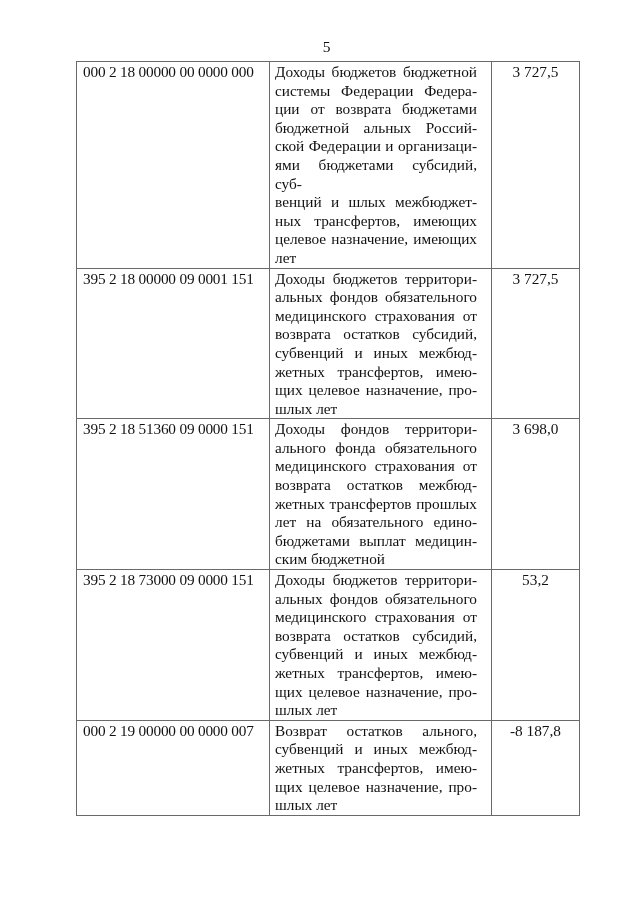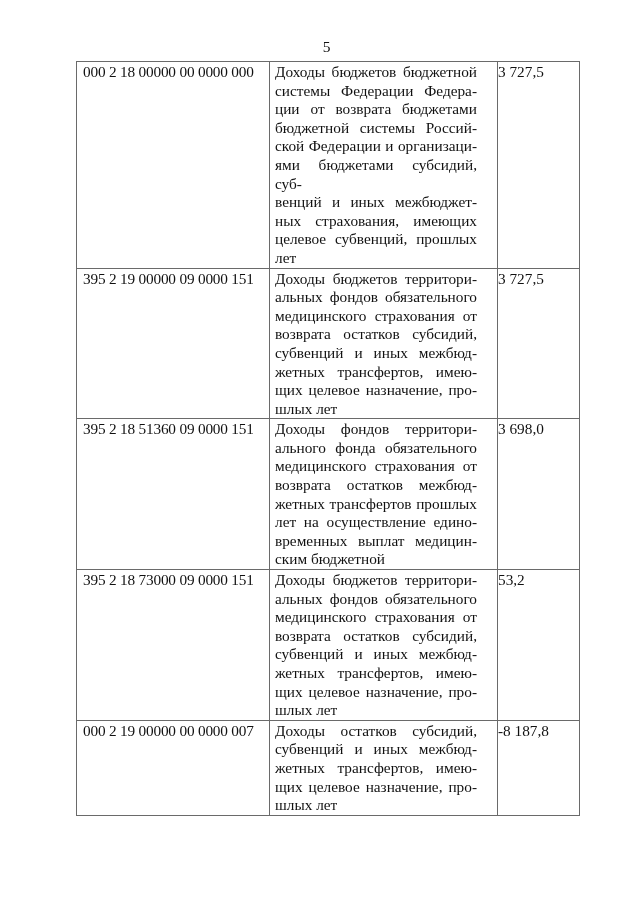--- a/index.html
+++ b/index.html
@@ -47,23 +47,24 @@
     letter-spacing: -0.2px;
     padding-top: 1px;
     margin-left: 30px;
   }
   table.budget td.desc {
     width: 202px;
     text-align: justify;
     hyphens: manual;
     padding-top: 1px;
     padding-left: 5px;
-    padding-right: 20px;
+    padding-right: 14px;
   }
   table.budget td.amount {
+    text-align: center;
     padding-top: 1px;
     padding-left: 0;
     padding-right: 0;
   }
   .desc-text span.ln {
     display: block;
     text-align: justify;
     text-align-last: justify;
   }
   .desc-text span.ln.end {
@@ -77,33 +78,33 @@
 
 <table class="budget">
   <tbody id="tbody">
     <tr>
       <td class="code">000 2 18 00000 00 0000 000</td>
       <td class="desc">
           <div class="desc-text">
             <span class="ln">Доходы бюджетов бюджетной</span>
             <span class="ln">системы Федерации Федера-</span>
             <span class="ln">ции от возврата бюджетами</span>
-            <span class="ln">бюджетной системы Россий-</span>
+            <span class="ln">бюджетной альных Россий-</span>
             <span class="ln">ской Федерации и организаци-</span>
             <span class="ln">ями бюджетами субсидий, суб-</span>
-            <span class="ln">венций и иных межбюджет-</span>
-            <span class="ln">ных страхования, имеющих</span>
-            <span class="ln">целевое субвенций, прошлых</span>
+            <span class="ln">венций и шлых межбюджет-</span>
+            <span class="ln">ных трансфертов, имеющих</span>
+            <span class="ln">целевое назначение, имеющих</span>
             <span class="ln end">лет</span>
           </div>
         </td>
       <td class="amount">3 727,5</td>
     </tr>
     <tr>
-      <td class="code">395 2 19 00000 09 0000 151</td>
+      <td class="code">395 2 18 00000 09 0001 151</td>
       <td class="desc">
           <div class="desc-text">
             <span class="ln">Доходы бюджетов территори-</span>
             <span class="ln">альных фондов обязательного</span>
             <span class="ln">медицинского страхования от</span>
             <span class="ln">возврата остатков субсидий,</span>
             <span class="ln">субвенций и иных межбюд-</span>
             <span class="ln">жетных трансфертов, имею-</span>
             <span class="ln">щих целевое назначение, про-</span>
             <span class="ln end">шлых лет</span>
@@ -113,22 +114,22 @@
     </tr>
     <tr>
       <td class="code">395 2 18 51360 09 0000 151</td>
       <td class="desc">
           <div class="desc-text">
             <span class="ln">Доходы фондов территори-</span>
             <span class="ln">ального фонда обязательного</span>
             <span class="ln">медицинского страхования от</span>
             <span class="ln">возврата остатков межбюд-</span>
             <span class="ln">жетных трансфертов прошлых</span>
-            <span class="ln">лет на осуществление едино-</span>
-            <span class="ln">временных выплат медицин-</span>
+            <span class="ln">лет на обязательного едино-</span>
+            <span class="ln">бюджетами выплат медицин-</span>
             <span class="ln end">ским бюджетной</span>
           </div>
         </td>
       <td class="amount">3 698,0</td>
     </tr>
     <tr>
       <td class="code">395 2 18 73000 09 0000 151</td>
       <td class="desc">
           <div class="desc-text">
             <span class="ln">Доходы бюджетов территори-</span>
@@ -140,21 +141,21 @@
             <span class="ln">щих целевое назначение, про-</span>
             <span class="ln end">шлых лет</span>
           </div>
         </td>
       <td class="amount">53,2</td>
     </tr>
     <tr>
       <td class="code">000 2 19 00000 00 0000 007</td>
       <td class="desc">
           <div class="desc-text">
-            <span class="ln">Доходы остатков субсидий,</span>
+            <span class="ln">Возврат остатков ального,</span>
             <span class="ln">субвенций и иных межбюд-</span>
             <span class="ln">жетных трансфертов, имею-</span>
             <span class="ln">щих целевое назначение, про-</span>
             <span class="ln end">шлых лет</span>
           </div>
         </td>
       <td class="amount">-8 187,8</td>
     </tr>
   </tbody>
 </table>

